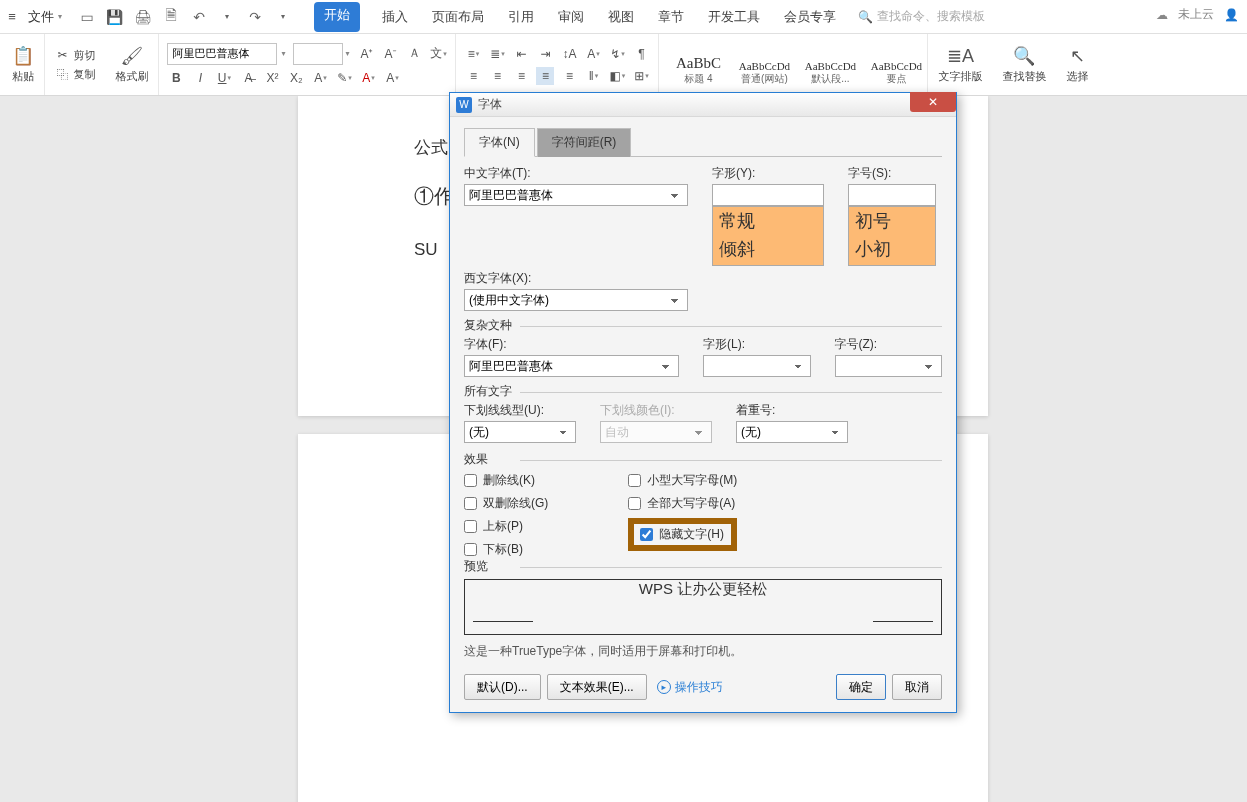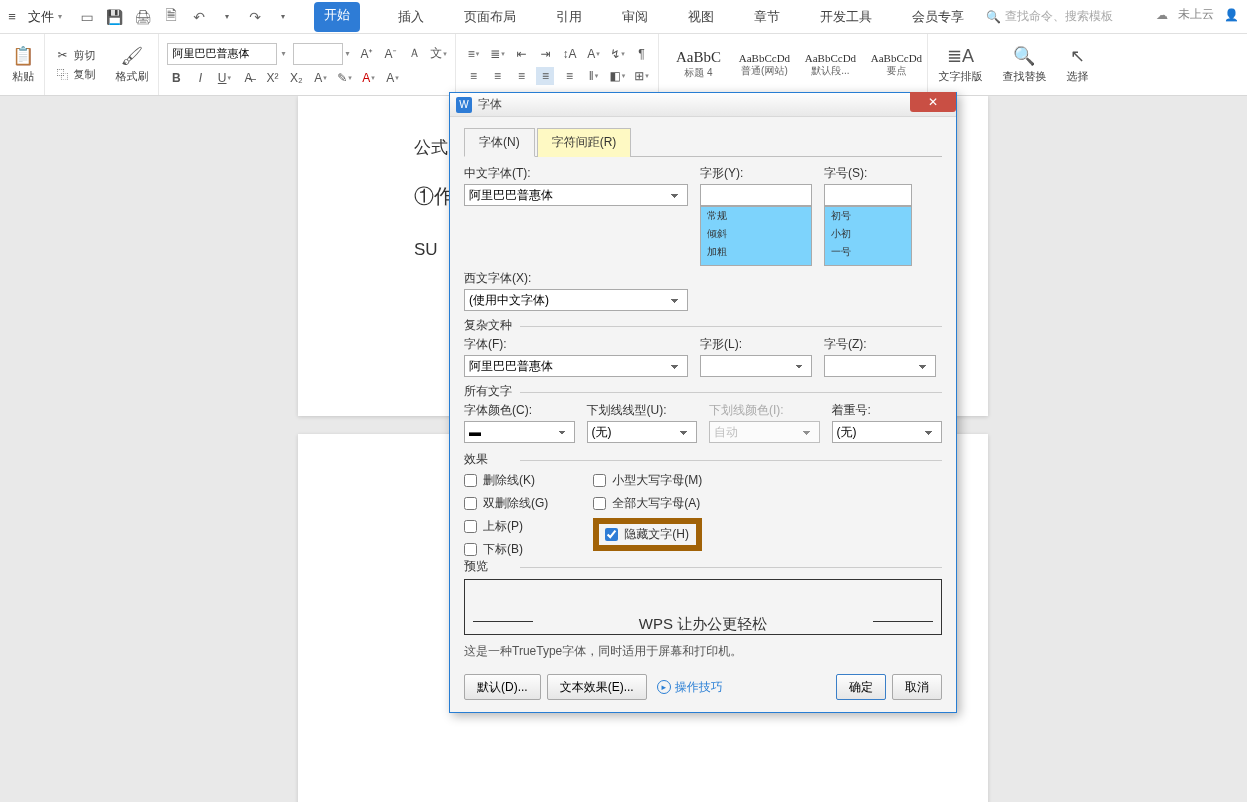--- a/index.html
+++ b/index.html
@@ -5,74 +5,74 @@
 * { box-sizing: border-box; margin: 0; padding: 0; font-family: "Microsoft YaHei", Arial, sans-serif; }
 body { background: #fff; width: 1247px; height: 802px; overflow: hidden; position: relative; }
 
 
 .menubar { height: 34px; display: flex; align-items: center; border-bottom: 1px solid #e0e0e0; font-size: 13px; padding-left: 4px; }
 .menubar .hamburger { width:16px; display:inline-block; text-align:center; color:#555; }
 .menubar .file-menu { padding: 0 8px; color: #333; display:flex; align-items:center; gap:4px; }
 .menubar .file-menu .arrow-icon { font-size:8px; color:#888; }
 .menubar .bar-icons { display:flex; gap:10px; padding:0 8px; align-items:center; }
 .menubar .bar-icons span { width:18px; height:18px; display:flex; align-items:center; justify-content:center; color:#666; font-size:14px; }
-.menubar .tabs { display:flex; gap:36px; margin-left:14px; }
+.menubar .tabs { display:flex; gap:20px; margin-left:14px; }
 .menubar .tab { padding:6px 2px; color:#444; cursor:pointer; }
 .menubar .tab.active { background:#2e7cd6; color:#fff; border-radius:4px; padding:4px 10px; }
 .menubar .search-box { margin-left:20px; color:#aaa; display:flex; align-items:center; gap:4px; font-size:12px; }
 .menubar .cloud-area { position:absolute; right:8px; top:6px; display:flex; align-items:center; gap:10px; color:#888; font-size:12px; }
 
 
 .ribbon { height: 62px; border-bottom:1px solid #d8d8d8; display:flex; align-items:center; font-size:12px; padding-left:2px; }
 .ribbon-group { display:flex; flex-direction:column; align-items:center; justify-content:center; padding:0 6px; height:100%; border-right:1px solid #e8e8e8; }
 .ribbon-btn-large { display:flex; flex-direction:column; align-items:center; gap:2px; font-size:11px; color:#444; cursor:pointer; padding:2px 4px; }
 .ribbon-btn-large .icon { font-size:18px; color:#555; }
 .ribbon-stack { display:flex; flex-direction:column; gap:2px; }
 .ribbon-row-btn { display:flex; align-items:center; gap:4px; font-size:11px; color:#444; padding:1px 4px; cursor:pointer; }
 .ribbon-row-btn .icon { width:14px; height:14px; display:inline-flex; align-items:center; justify-content:center; font-size:12px; }
 .font-select { width:110px; height:22px; border:1px solid #c5c5c5; font-size:11px; padding:0 4px; }
 .size-select { width:50px; height:22px; border:1px solid #c5c5c5; font-size:11px; margin-left:4px; }
 .toolbar-icons { display:flex; gap:6px; align-items:center; }
 .toolbar-icons span { width:18px; height:18px; display:inline-flex; align-items:center; justify-content:center; font-size:12px; color:#555; cursor:pointer; }
 .toolbar-icons span.arrow::after { content:"▾"; font-size:7px; margin-left:1px; color:#888; }
 .style-gallery { display:flex; gap:4px; margin-left:8px; align-items:center;}
-.style-item { width:62px; height:44px; border:1px solid transparent; display:flex; flex-direction:column; align-items:center; justify-content:center; font-size:10px; color:#666; cursor:pointer; }
+.style-item { width:62px; height:44px; border:1px solid transparent; display:flex; flex-direction:column; align-items:center; justify-content:flex-end; font-size:10px; color:#666; cursor:pointer; }
 .style-item .preview { font-size:15px; color:#333; font-family:"Times New Roman",serif; }
 
 
 .doc-area { position:absolute; top:96px; left:0; right:0; bottom:0; background:#e9e9e9; overflow:hidden; }
 .page { position:absolute; left:298px; width:690px; background:#fff; box-shadow:0 1px 4px rgba(0,0,0,0.15); }
 .page1 { top:0; height:320px; }
 .page2 { top:338px; height:460px; }
 .page-content { padding:40px 116px; font-size:17px; color:#333; }
 .page-content .line { margin-bottom:18px; }
 
 
 .dialog { position:absolute; left:449px; top:92px; width:508px; background:#f4f4f4; border:1px solid #277dd3; box-shadow:3px 3px 10px rgba(0,0,0,0.3); }
 .dialog-title { height:24px; background:linear-gradient(#fefefe,#e8e8e8); border-bottom:1px solid #d8d8d8; display:flex; align-items:center; padding:0 6px; font-size:12px; color:#444; position:relative; }
 .dialog-title .w-icon { width:16px; height:16px; background:#2e7cd6; color:#fff; display:inline-flex; align-items:center; justify-content:center; font-size:10px; border-radius:2px; margin-right:6px; }
 .dialog-close { position:absolute; right:0; top:-1px; width:46px; height:20px; background:#c94f44; color:#fff; display:flex; align-items:center; justify-content:center; font-size:12px; border-radius:0 0 3px 3px; cursor:pointer; }
 .dialog-body { padding:10px 14px 12px 14px; font-size:12px; color:#333; }
 .tab-strip { display:flex; border-bottom:1px solid #bfbfbf; margin-bottom:8px; }
-.dlg-tab { padding:5px 14px; border:1px solid #bfbfbf; border-bottom:none; background:#fef9c3; font-size:12px; position:relative; top:1px; margin-right:2px; cursor:pointer; }
+.dlg-tab { padding:5px 14px; border:1px solid #bfbfbf; border-bottom:none; background:#a3a3a3; font-size:12px; position:relative; top:1px; margin-right:2px; cursor:pointer; }
 .dlg-tab.active { background:#f4f4f4; border-bottom:1px solid #f4f4f4; }
-.field-row { display:flex; gap:12px; margin-bottom:4px; }
+.field-row { display:flex; gap:24px; margin-bottom:4px; }
 .field-col { display:flex; flex-direction:column; }
 .label { font-size:12px; margin-bottom:2px; }
 .combo { height:22px; border:1px solid #aaa; background:#fff; font-size:12px; padding:0 4px; }
-.listbox { border:1px solid #aaa; background:#7dd3fc; font-size:10px; overflow-y:scroll; }
+.listbox { border:1px solid #aaa; background:#fdba74; font-size:18px; overflow-y:scroll; }
 .listbox div { padding:2px 6px; }
 .section-label { font-size:12px; margin:6px 0 2px 0; position:relative; }
 .section-label::after { content:""; position:absolute; left:56px; right:0; top:50%; border-top:1px solid #ccc; }
-.checkbox-grid { display:flex; gap:45px; margin-top:4px; }
+.checkbox-grid { display:flex; gap:80px; margin-top:4px; }
 .checkbox-col { display:flex; flex-direction:column; gap:6px; }
 .cb { display:flex; align-items:center; gap:6px; font-size:12px; }
 .cb input { width:13px; height:13px; }
 .highlight-box { border:6px solid #a16207; padding:2px 6px; display:inline-flex; }
-.preview-box { border:1px solid #333; height:56px; margin-top:4px; display:flex; align-items:flex-end; justify-content:center; font-size:15px; position:relative; }
+.preview-box { border:1px solid #333; height:56px; margin-top:4px; display:flex; align-items:flex-start; justify-content:center; font-size:15px; position:relative; }
 .preview-box::before, .preview-box::after { content:""; position:absolute; bottom:12px; width:60px; border-top:1px solid #333; }
 .preview-box::before { left:8px; } .preview-box::after { right:8px; }
 .dlg-footer { display:flex; gap:6px; margin-top:14px; align-items:center; }
 .dlg-btn { height:26px; padding:0 12px; border:1px solid #a8a8a8; background:linear-gradient(#fdfdfd,#e6e6e6); font-size:12px; cursor:pointer; border-radius:2px; }
 .dlg-btn.primary { border:1px solid #3a7fc8; }
 .tips-link { color:#2a7fd5; display:flex; align-items:center; gap:4px; font-size:12px; margin-left:4px; }
 .tips-link .circle { width:14px;height:14px;border:1px solid #2a7fd5;border-radius:50%;display:inline-flex;align-items:center;justify-content:center;font-size:9px; }
 .info-line { font-size:12px; color:#555; margin-top:8px; }
 select.combo { appearance:none; background-image:linear-gradient(45deg,transparent 50%,#666 50%),linear-gradient(135deg,#666 50%,transparent 50%); background-position:calc(100% - 12px) 9px,calc(100% - 8px) 9px; background-size:4px 4px,4px 4px; background-repeat:no-repeat; padding-right:20px;}
 .disabled { color:#aaa; }
@@ -304,24 +304,20 @@
       </div>
       <div class="field-col" style="width:112px;">
         <span class="label">字号(Z):</span>
         <select class="combo"><option></option></select>
       </div>
     </div>
 
     <div class="section-label">所有文字</div>
     <div class="field-row">
       <div class="field-col" style="width:112px;">
-        <span class="label">字体颜色(C):</span>
-        <select class="combo"><option>▬</option></select>
-      </div>
-      <div class="field-col" style="width:112px;">
         <span class="label">下划线线型(U):</span>
         <select class="combo"><option>(无)</option></select>
       </div>
       <div class="field-col" style="width:112px;">
         <span class="label disabled">下划线颜色(I):</span>
         <select class="combo disabled" disabled=""><option>自动</option></select>
       </div>
       <div class="field-col" style="width:112px;">
         <span class="label">着重号:</span>
         <select class="combo"><option>(无)</option></select>

